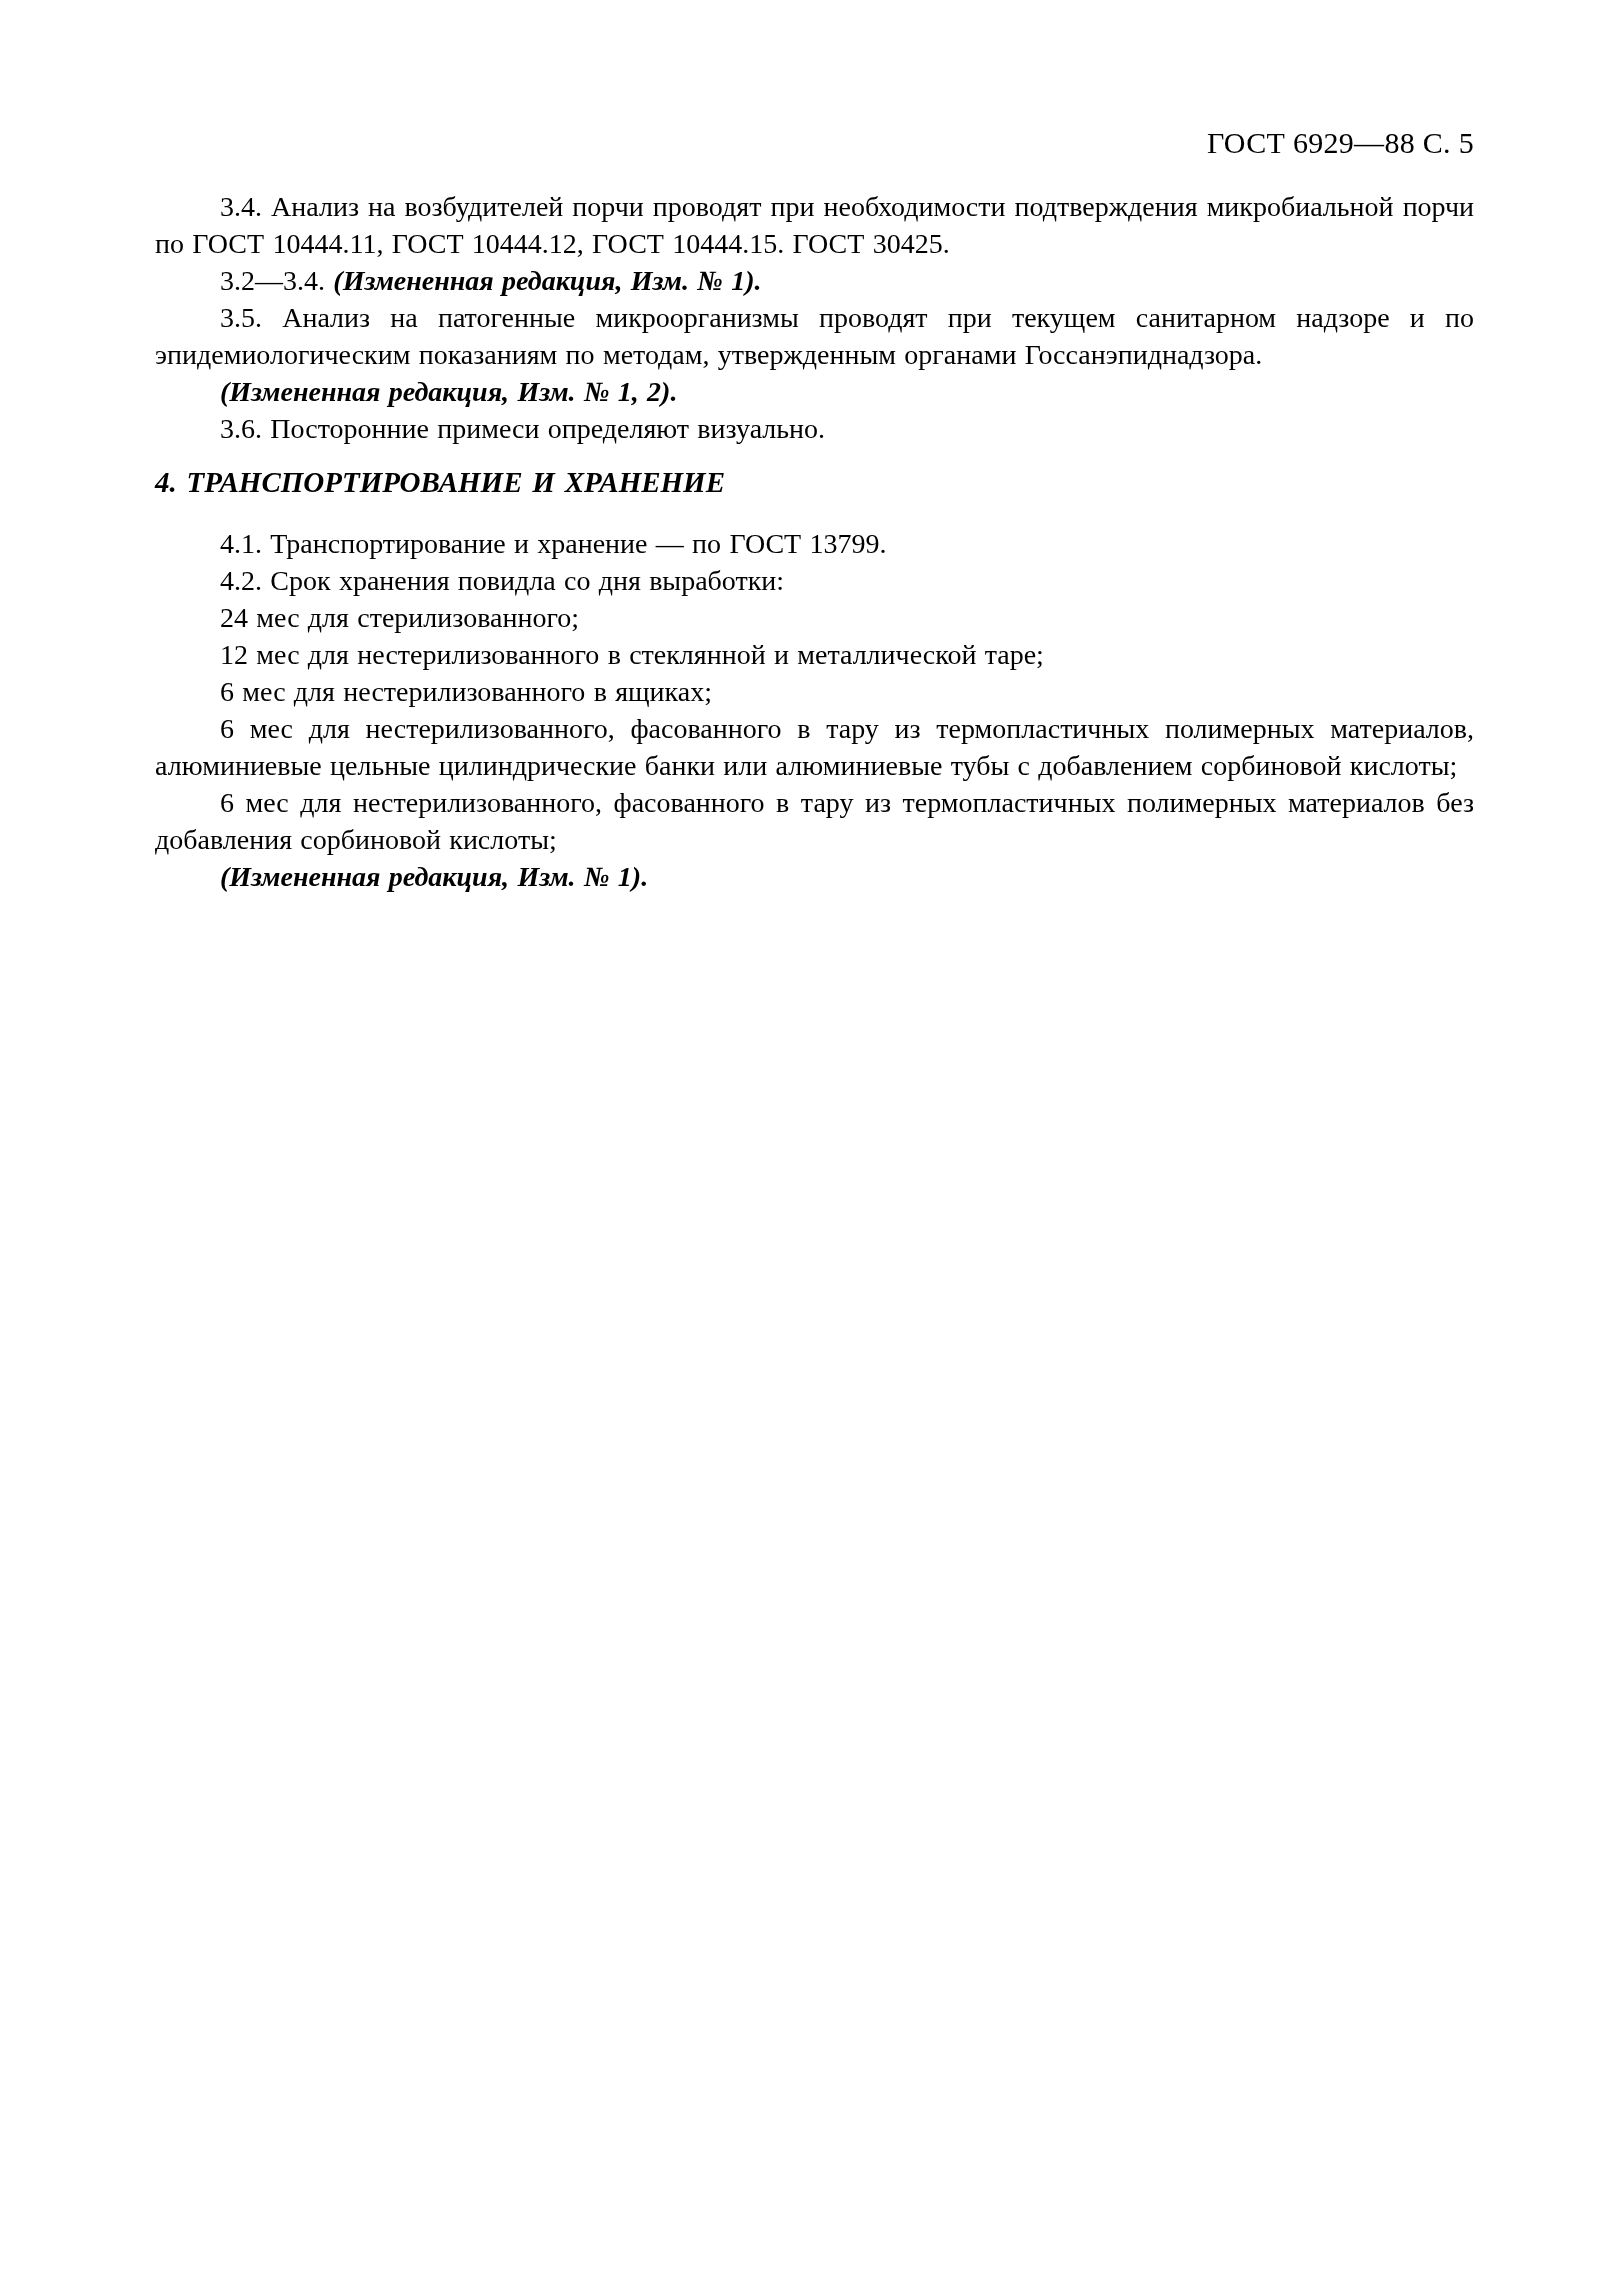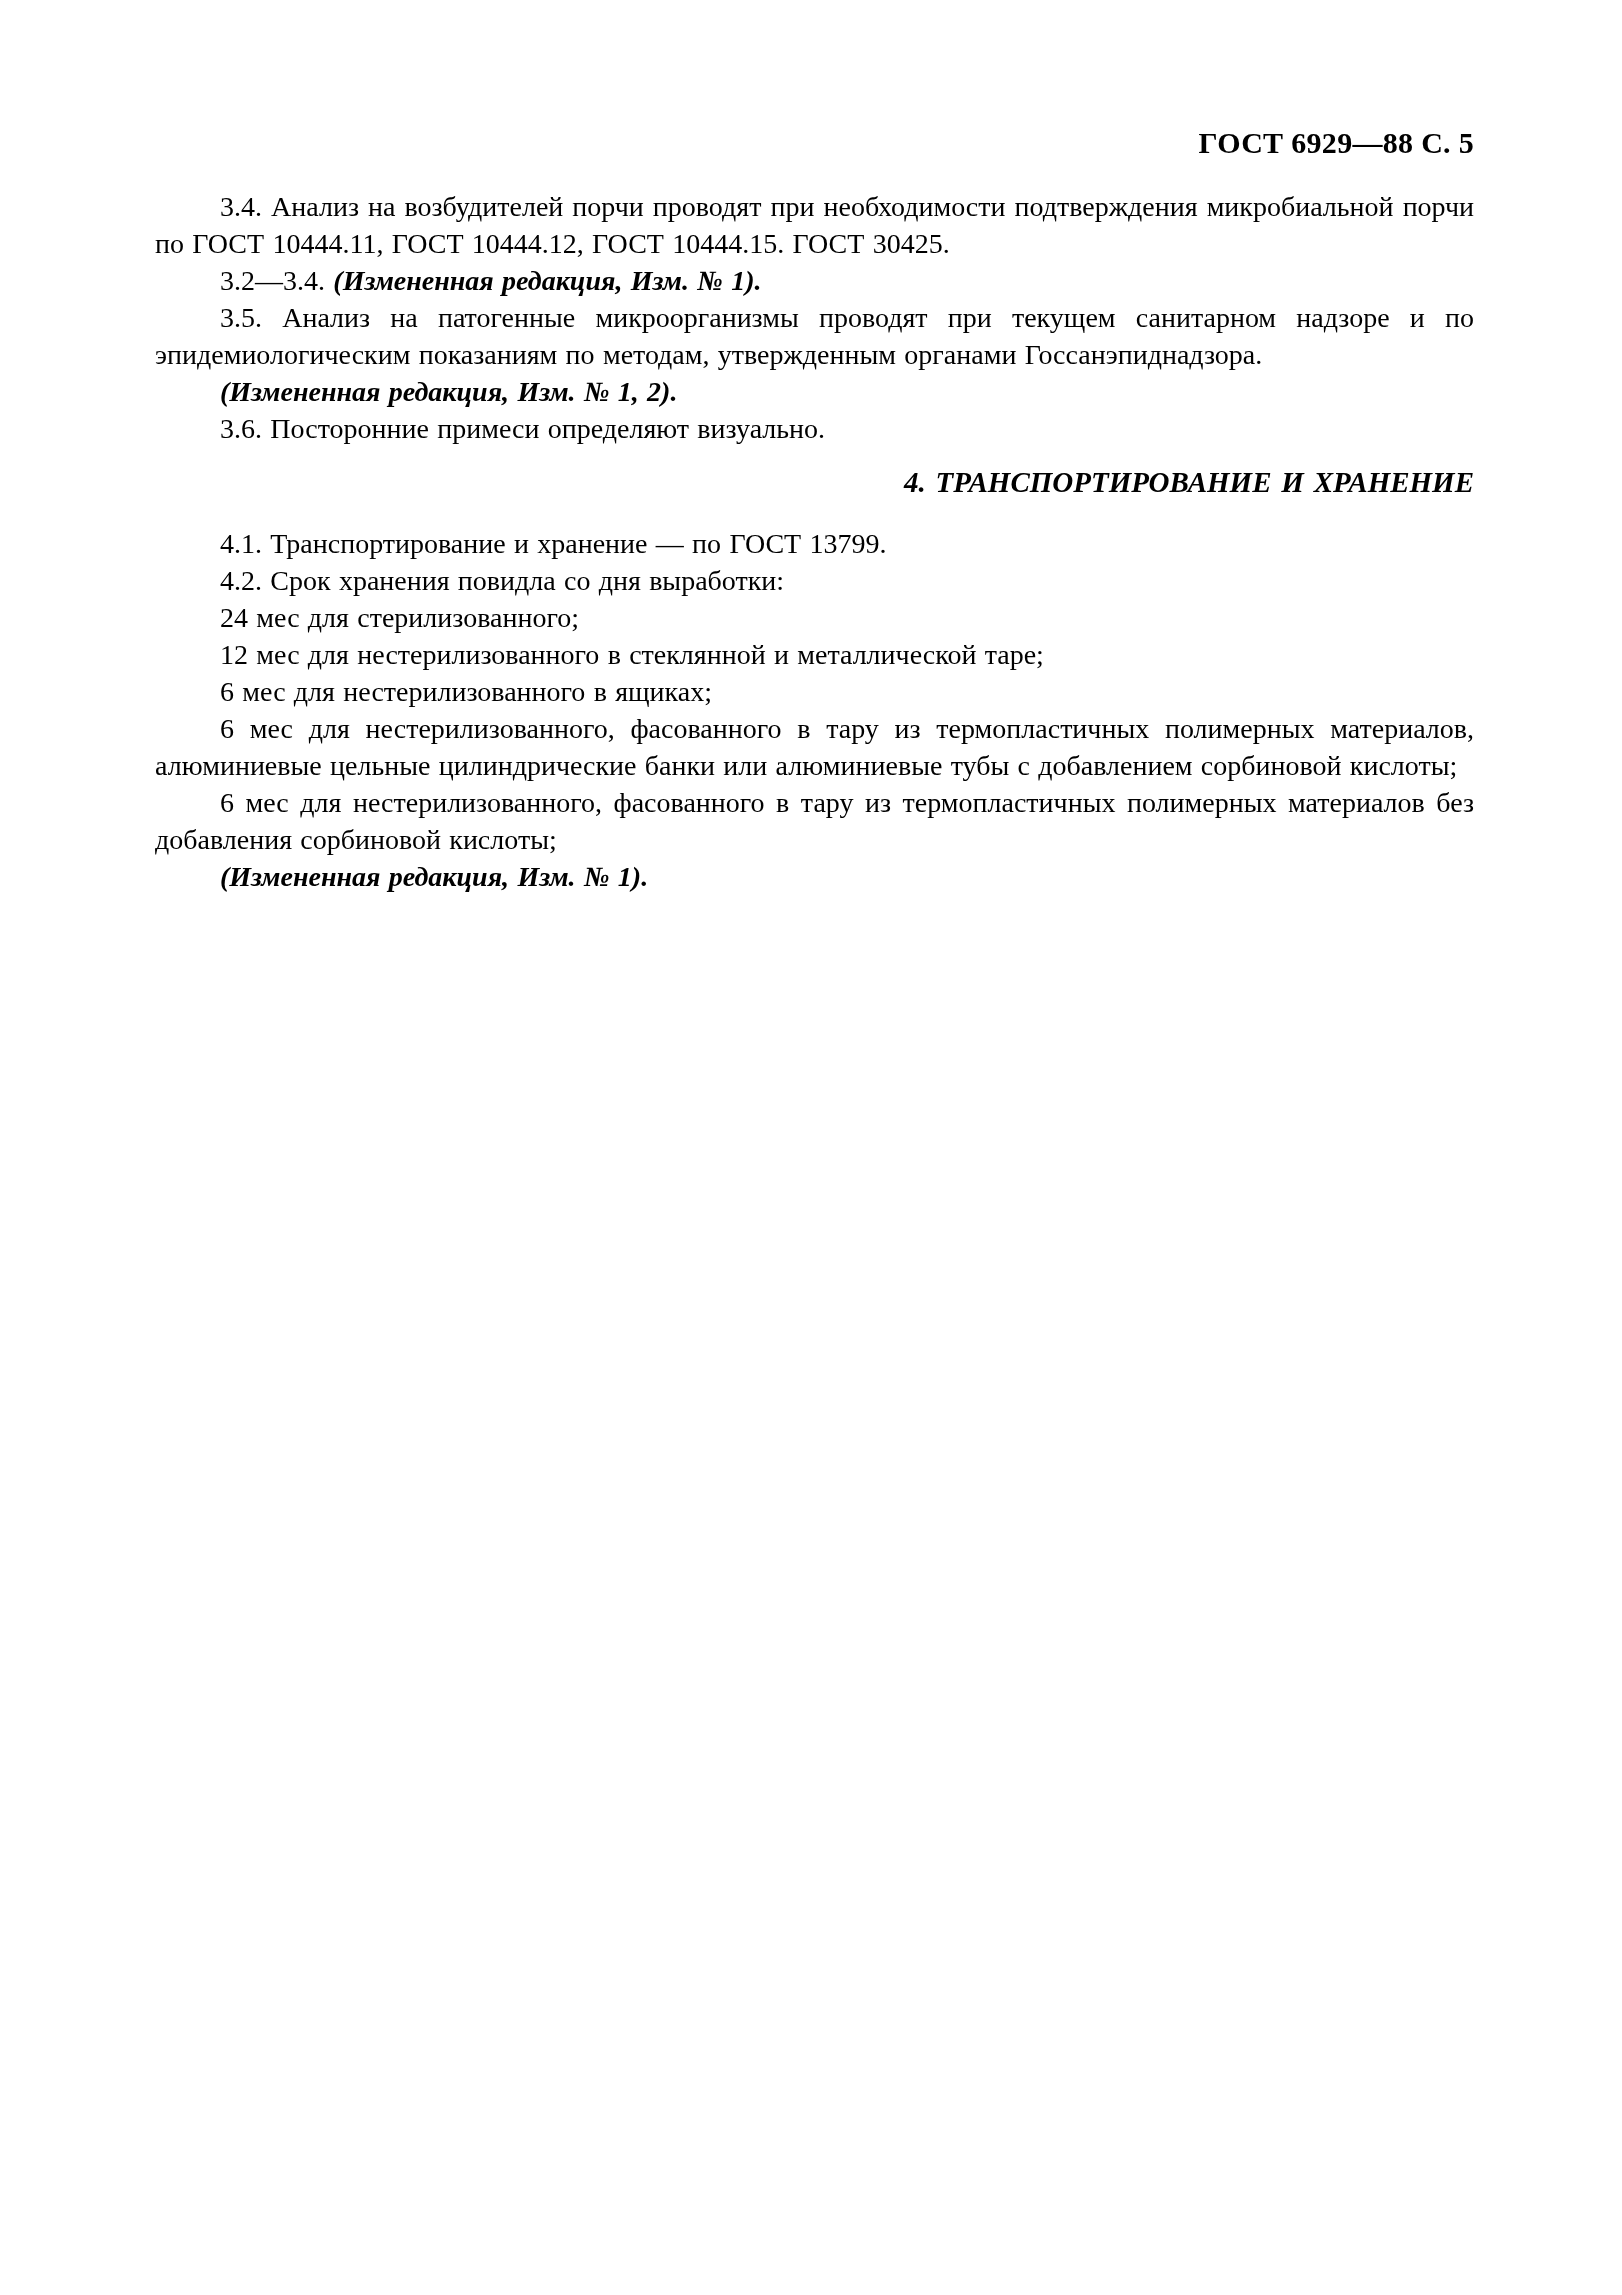--- a/index.html
+++ b/index.html
@@ -17,21 +17,21 @@
     overflow: hidden;
   }
   .page-header {
     position: absolute;
     top: 126px;
     left: 155px;
     width: 1319px;
     text-align: right;
     font-size: 30px;
     line-height: 34px;
-    font-weight: bold;
+    font-weight: normal;
     letter-spacing: 0.3px;
     white-space: nowrap;
   }
   .content {
     position: absolute;
     top: 188px;
     left: 155px;
     width: 1319px;
   }
   .para {
@@ -40,21 +40,21 @@
     line-height: 37px;
     text-align: justify;
     text-indent: 65px;
     word-spacing: 1.3px;
   }
   .heading {
     margin: 17px 0 23.6px 0;
     font-size: 29px;
     line-height: 37px;
     font-weight: bold;
-    text-align: right;
+    text-align: left;
     text-indent: 0;
     word-spacing: 2.6px;
   }
   .bold {
     font-weight: bold;
     font-style: italic;
   }
 </style>
 </head>
 <body>

